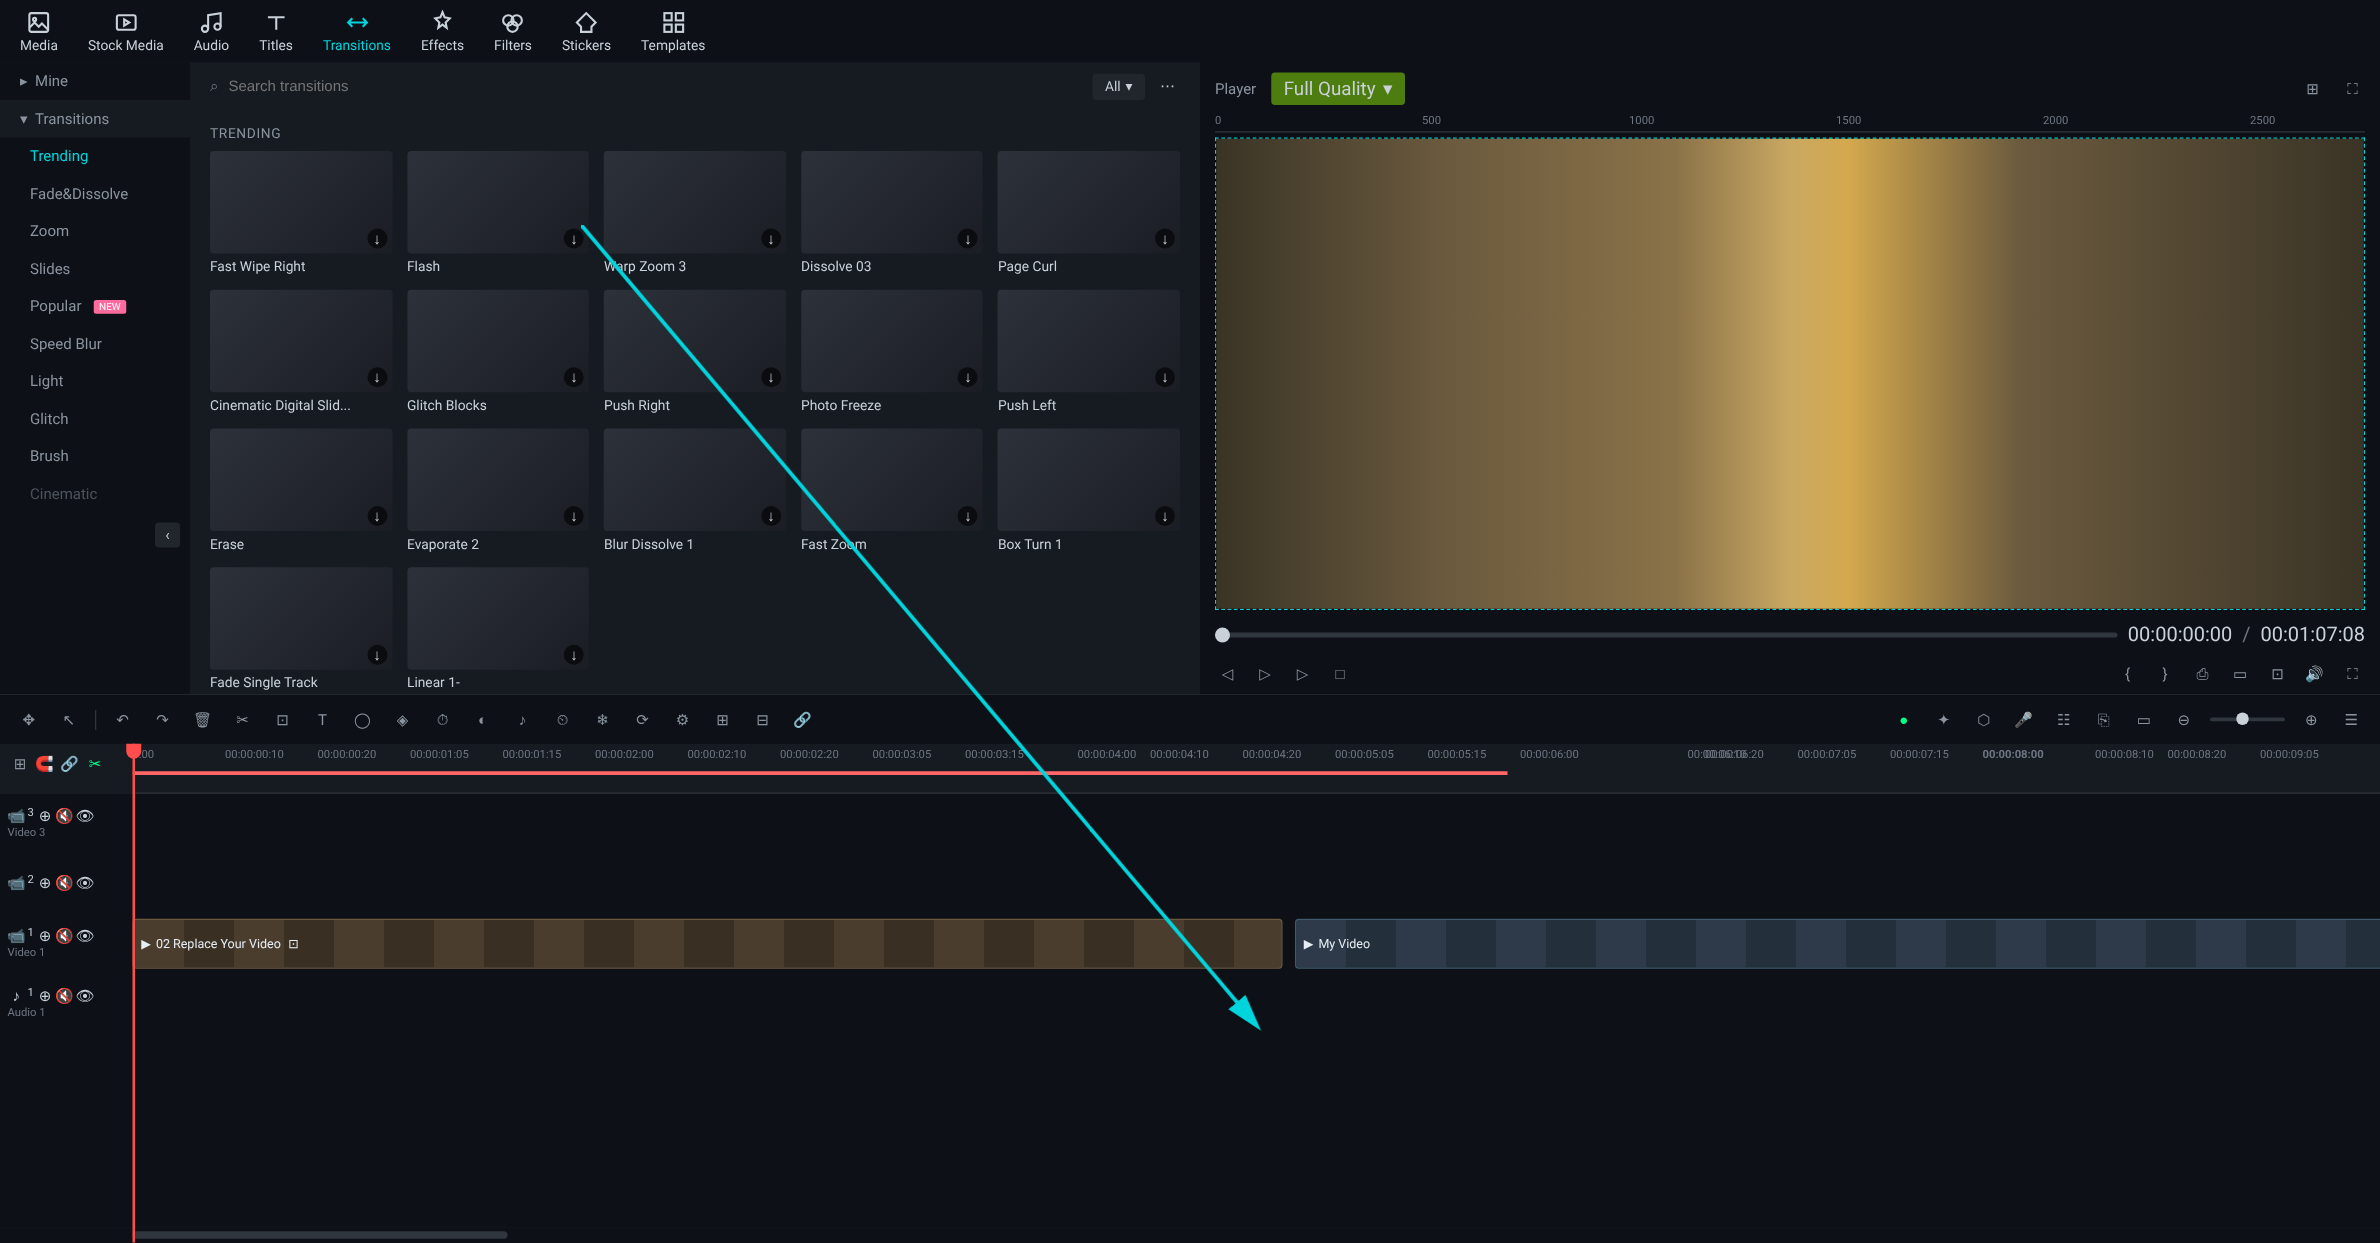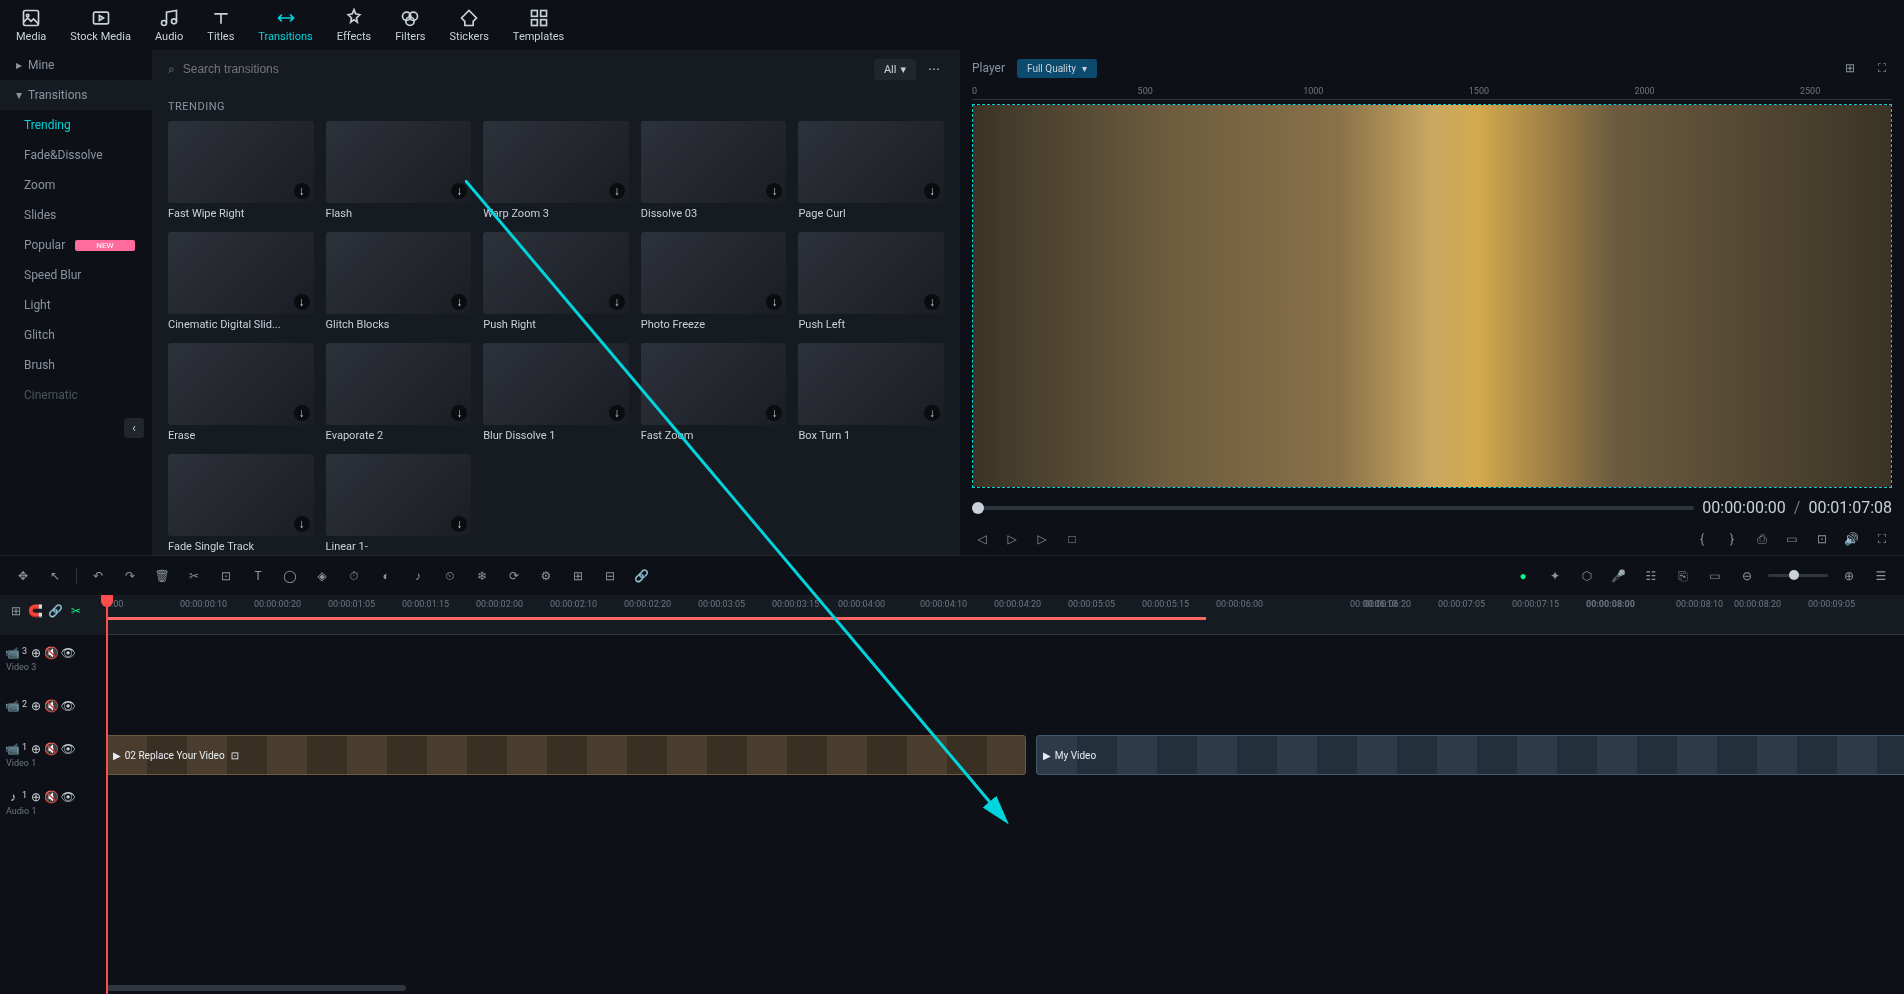--- a/index.html
+++ b/index.html
@@ -33,21 +33,21 @@
 .section-title { padding: 12px 16px 8px; color: #8b949e; font-size: 11px; letter-spacing: 0.5px; }
 .transitions-grid { display: grid; grid-template-columns: repeat(5, 1fr); gap: 12px; padding: 0 16px 16px; overflow-y: auto; }
 .transition-card { display: flex; flex-direction: column; gap: 4px; cursor: pointer; }
 .transition-thumb { width: 100%; aspect-ratio: 16/9; background: linear-gradient(135deg, #2d3139, #1a1d24); border-radius: 3px; position: relative; }
 .transition-card.selected .transition-thumb { outline: 2px solid #00d4dc; outline-offset: 2px; }
 .transition-label { font-size: 11px; color: #c9d1d9; }
 .download-badge { position: absolute; bottom: 4px; right: 4px; width: 16px; height: 16px; background: rgba(0,0,0,0.6); border-radius: 50%; display: flex; align-items: center; justify-content: center; }
 
 
 .preview-header { display: flex; align-items: center; padding: 8px 12px; gap: 12px; }
-.preview-dropdown { background: #0c4a6e; padding: 4px 10px; border-radius: 3px; display: flex; align-items: center; gap: 6px; cursor: pointer; font-size: 10px; text-align: right; }
+.preview-dropdown { background: #4d7c0f; padding: 4px 10px; border-radius: 3px; display: flex; align-items: center; gap: 6px; cursor: pointer; font-size: 15px; text-align: right; }
 .preview-ruler { height: 14px; position: relative; border-bottom: 1px solid #30363d; margin: 0 12px; }
 .preview-ruler-tick { position: absolute; font-size: 9px; color: #6e7681; top: 0; }
 .preview-viewport { flex: 1; background: #000; margin: 4px 12px; position: relative; border: 1px dashed #00d4dc; }
 .preview-image { width: 100%; height: 100%; background: linear-gradient(90deg, #3a3426 0%, #6b5a3e 20%, #8a7248 40%, #c9a862 50%, #d4a94e 55%, #6b5a3e 70%, #3a3426 100%); }
 .preview-controls { display: flex; align-items: center; padding: 6px 12px; gap: 8px; }
 .preview-scrubber { flex: 1; height: 4px; background: #30363d; border-radius: 2px; position: relative; }
 .preview-scrubber-handle { position: absolute; left: 0; top: -4px; width: 12px; height: 12px; background: #c9d1d9; border-radius: 50%; }
 .preview-time { font-size: 16px; color: #c9d1d9; }
 .preview-bottom-controls { display: flex; align-items: center; padding: 6px 12px; gap: 10px; }
 .ctrl-icon { cursor: pointer; display: flex; align-items: center; justify-content: center; width: 20px; height: 20px; color: #8b949e; }
@@ -78,21 +78,21 @@
 .track-row { height: 48px; position: relative; }
 .clip { position: absolute; height: 40px; top: 4px; background: linear-gradient(90deg, #3a4a3e 0%, #2d3a31 100%); border-radius: 3px; border: 1px solid #4a5d4f; display: flex; align-items: center; padding: 0 6px; font-size: 10px; color: #e6edf3; overflow: hidden; }
 .clip.video1 { left: 0; width: 920px; background: repeating-linear-gradient(90deg, #4a3d2e, #4a3d2e 40px, #3a2f23 40px, #3a2f23 80px); border-color: #6b5a3e; }
 .clip.video2 { left: 930px; width: 960px; background: repeating-linear-gradient(90deg, #2e3a4a, #2e3a4a 40px, #232f3a 40px, #232f3a 80px); border-color: #3e5a6b; }
 .clip-icon { margin-right: 4px; }
 .playhead { position: absolute; left: 106px; top: 0; bottom: 0; width: 2px; background: #ff4d4d; z-index: 10; }
 .playhead::before { content: ''; position: absolute; top: 0; left: -5px; width: 12px; height: 12px; background: #ff4d4d; border-radius: 0 0 6px 6px; }
 .timeline-scrollbar { height: 12px; background: #0d1117; position: relative; }
 .timeline-scrollbar-thumb { position: absolute; left: 106px; width: 300px; height: 6px; top: 3px; background: #30363d; border-radius: 3px; }
 .drag-arrow { position: absolute; pointer-events: none; z-index: 100; }
-.badge-new { background: #ff6b9d; color: #fff; font-size: 8px; padding: 1px 21px; border-radius: 2px; margin-left: 4px; }
+.badge-new { background: #ff6b9d; color: #fff; font-size: 8px; padding: 1px 4px; border-radius: 2px; margin-left: 4px; }
 .range-highlight { position: absolute; left: 0; width: 1100px; height: 3px; background: #ff6666; top: 22px; }
 </style>
 </head>
 <body>
 
 <div class="top-toolbar">
   <div class="toolbar-tab">
       <svg viewBox="0 0 24 24" fill="none" stroke="currentColor" stroke-width="2">
         <rect x="3" y="3" width="18" height="18" rx="2"></rect>
         <circle cx="8" cy="9" r="1.5"></circle>
@@ -425,21 +425,21 @@
       <div class="timeline-tick" style="left: 0px;">0:00</div>
           <div class="timeline-tick" style="left: 74px;">00:00:00:10</div>
           <div class="timeline-tick" style="left: 148px;">00:00:00:20</div>
           <div class="timeline-tick" style="left: 222px;">00:00:01:05</div>
           <div class="timeline-tick" style="left: 296px;">00:00:01:15</div>
           <div class="timeline-tick" style="left: 370px;">00:00:02:00</div>
           <div class="timeline-tick" style="left: 444px;">00:00:02:10</div>
           <div class="timeline-tick" style="left: 518px;">00:00:02:20</div>
           <div class="timeline-tick" style="left: 592px;">00:00:03:05</div>
           <div class="timeline-tick" style="left: 666px;">00:00:03:15</div>
-          <div class="timeline-tick" style="left: 732px; text-align: center;">00:00:04:00</div>
+          <div class="timeline-tick" style="left: 756px; text-align: center;">00:00:04:00</div>
           <div class="timeline-tick" style="left: 814px;">00:00:04:10</div>
           <div class="timeline-tick" style="left: 888px;">00:00:04:20</div>
           <div class="timeline-tick" style="left: 962px;">00:00:05:05</div>
           <div class="timeline-tick" style="left: 1036px;">00:00:05:15</div>
           <div class="timeline-tick" style="left: 1110px;">00:00:06:00</div>
           <div class="timeline-tick" style="left: 1244px;">00:00:06:10</div>
           <div class="timeline-tick" style="left: 1258px;">00:00:06:20</div>
           <div class="timeline-tick" style="left: 1332px;">00:00:07:05</div>
           <div class="timeline-tick" style="left: 1406px;">00:00:07:15</div>
           <div class="timeline-tick" style="left: 1480px; font-weight: bold;">00:00:08:00</div>

